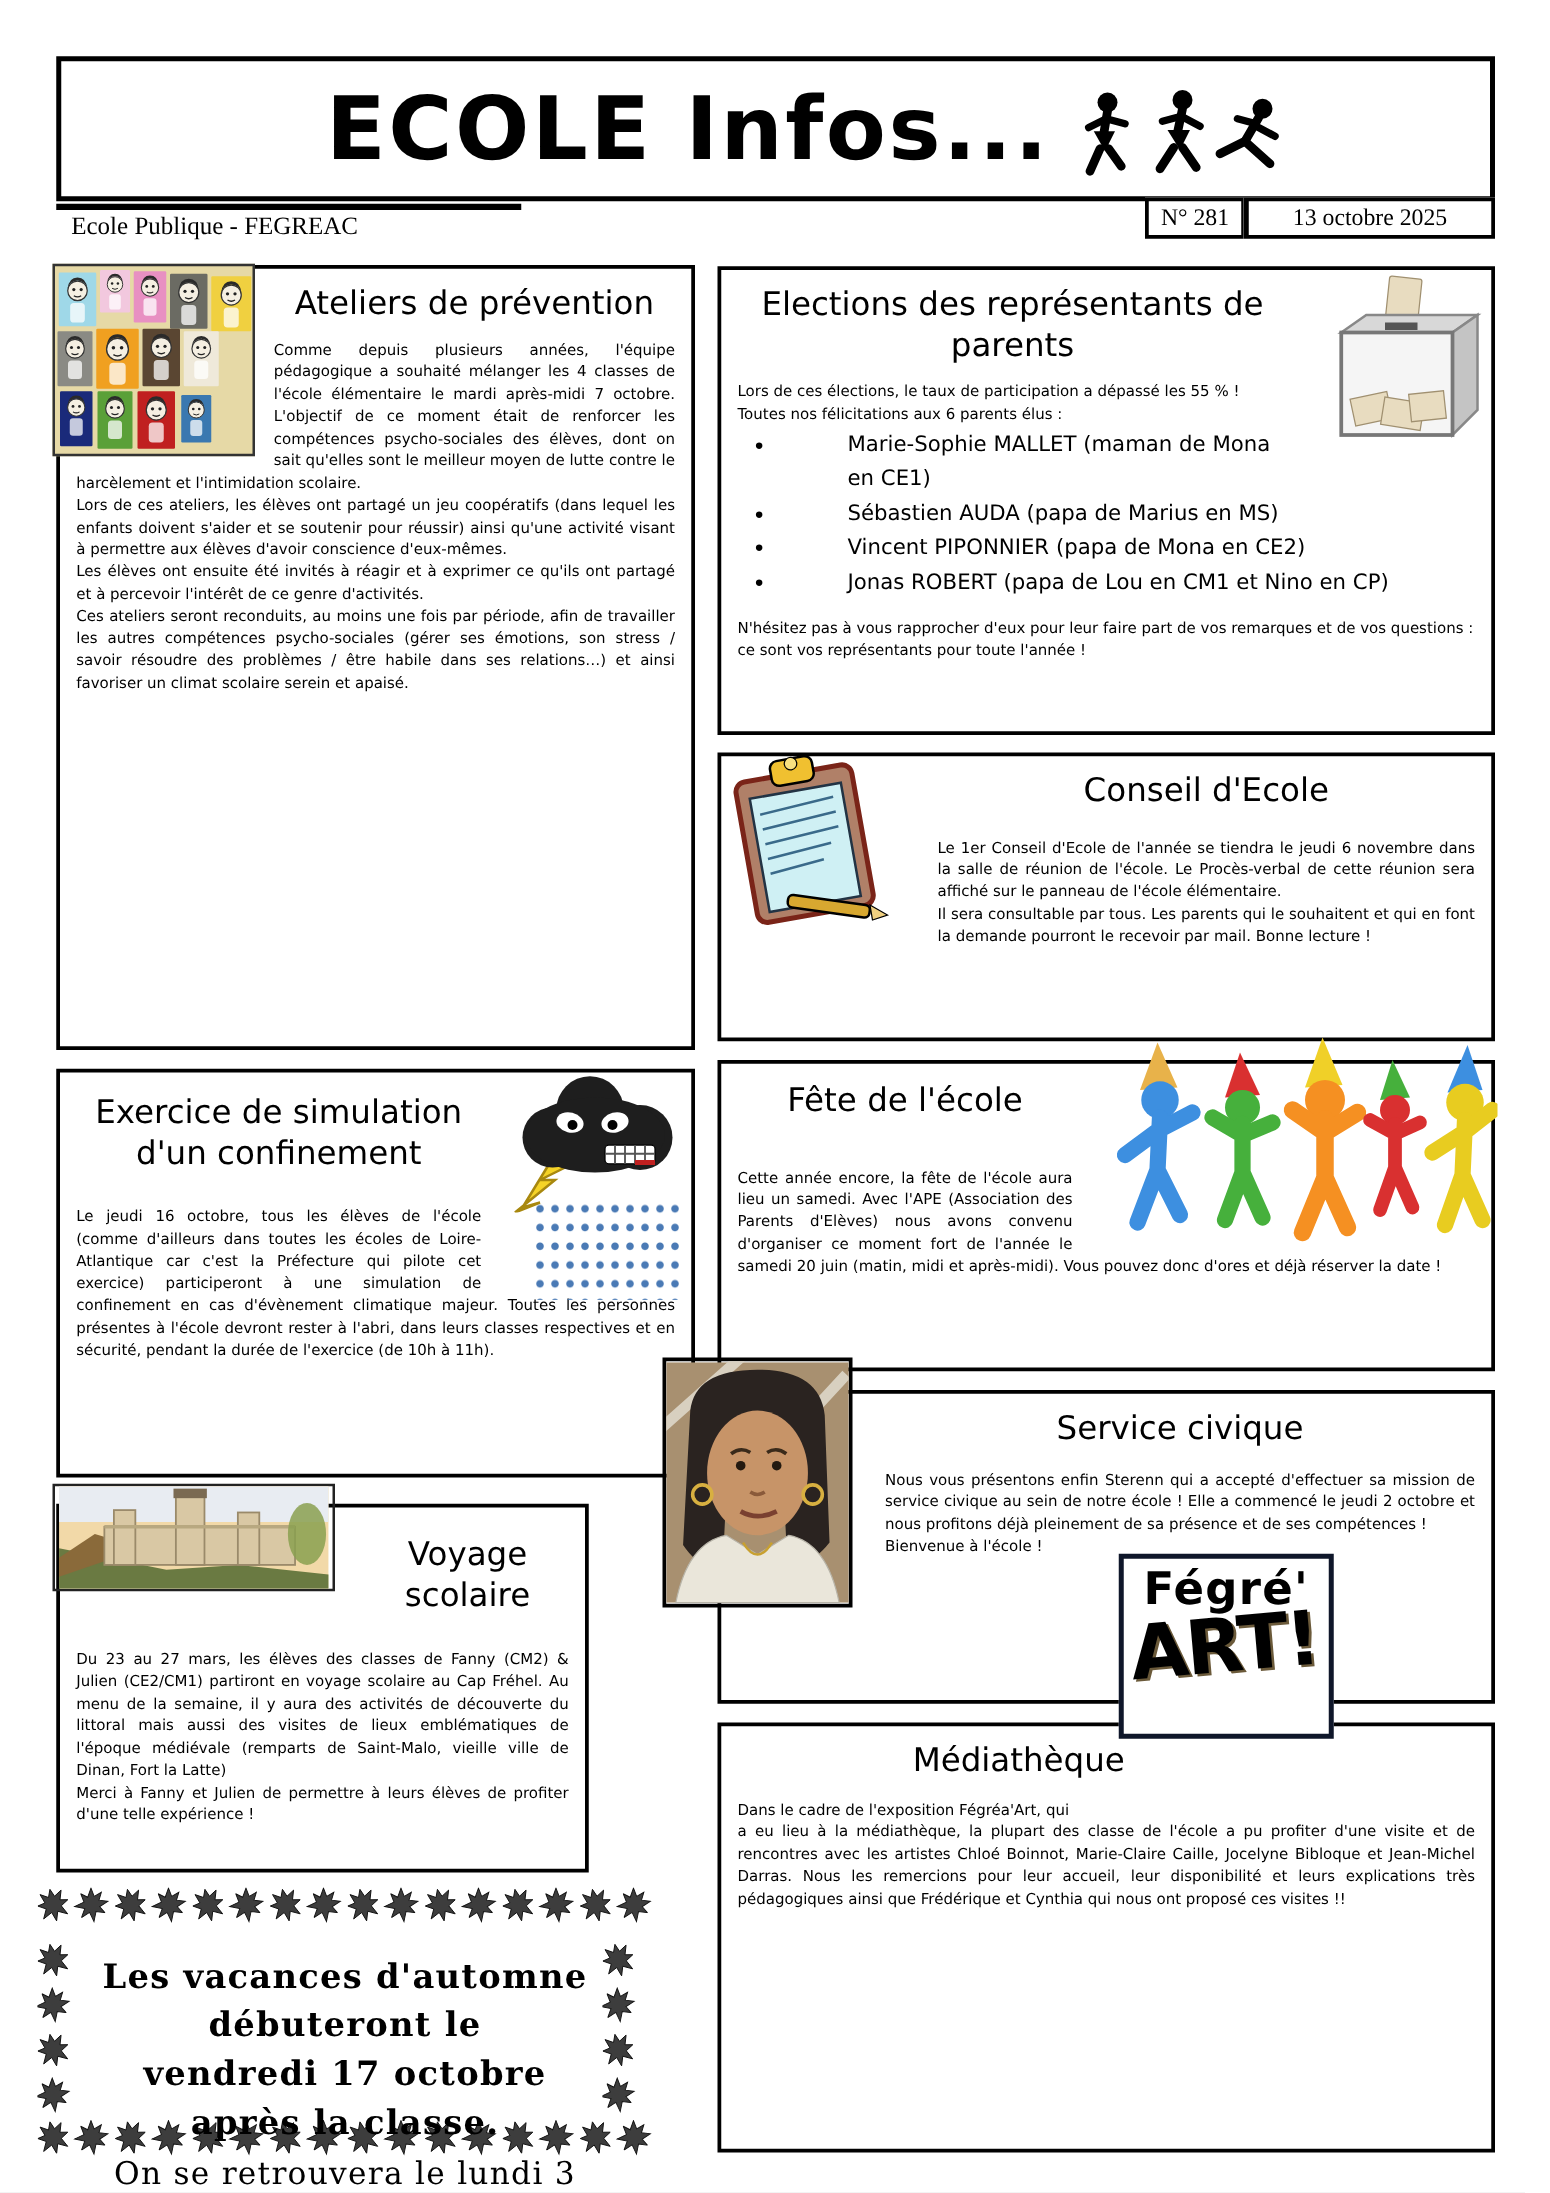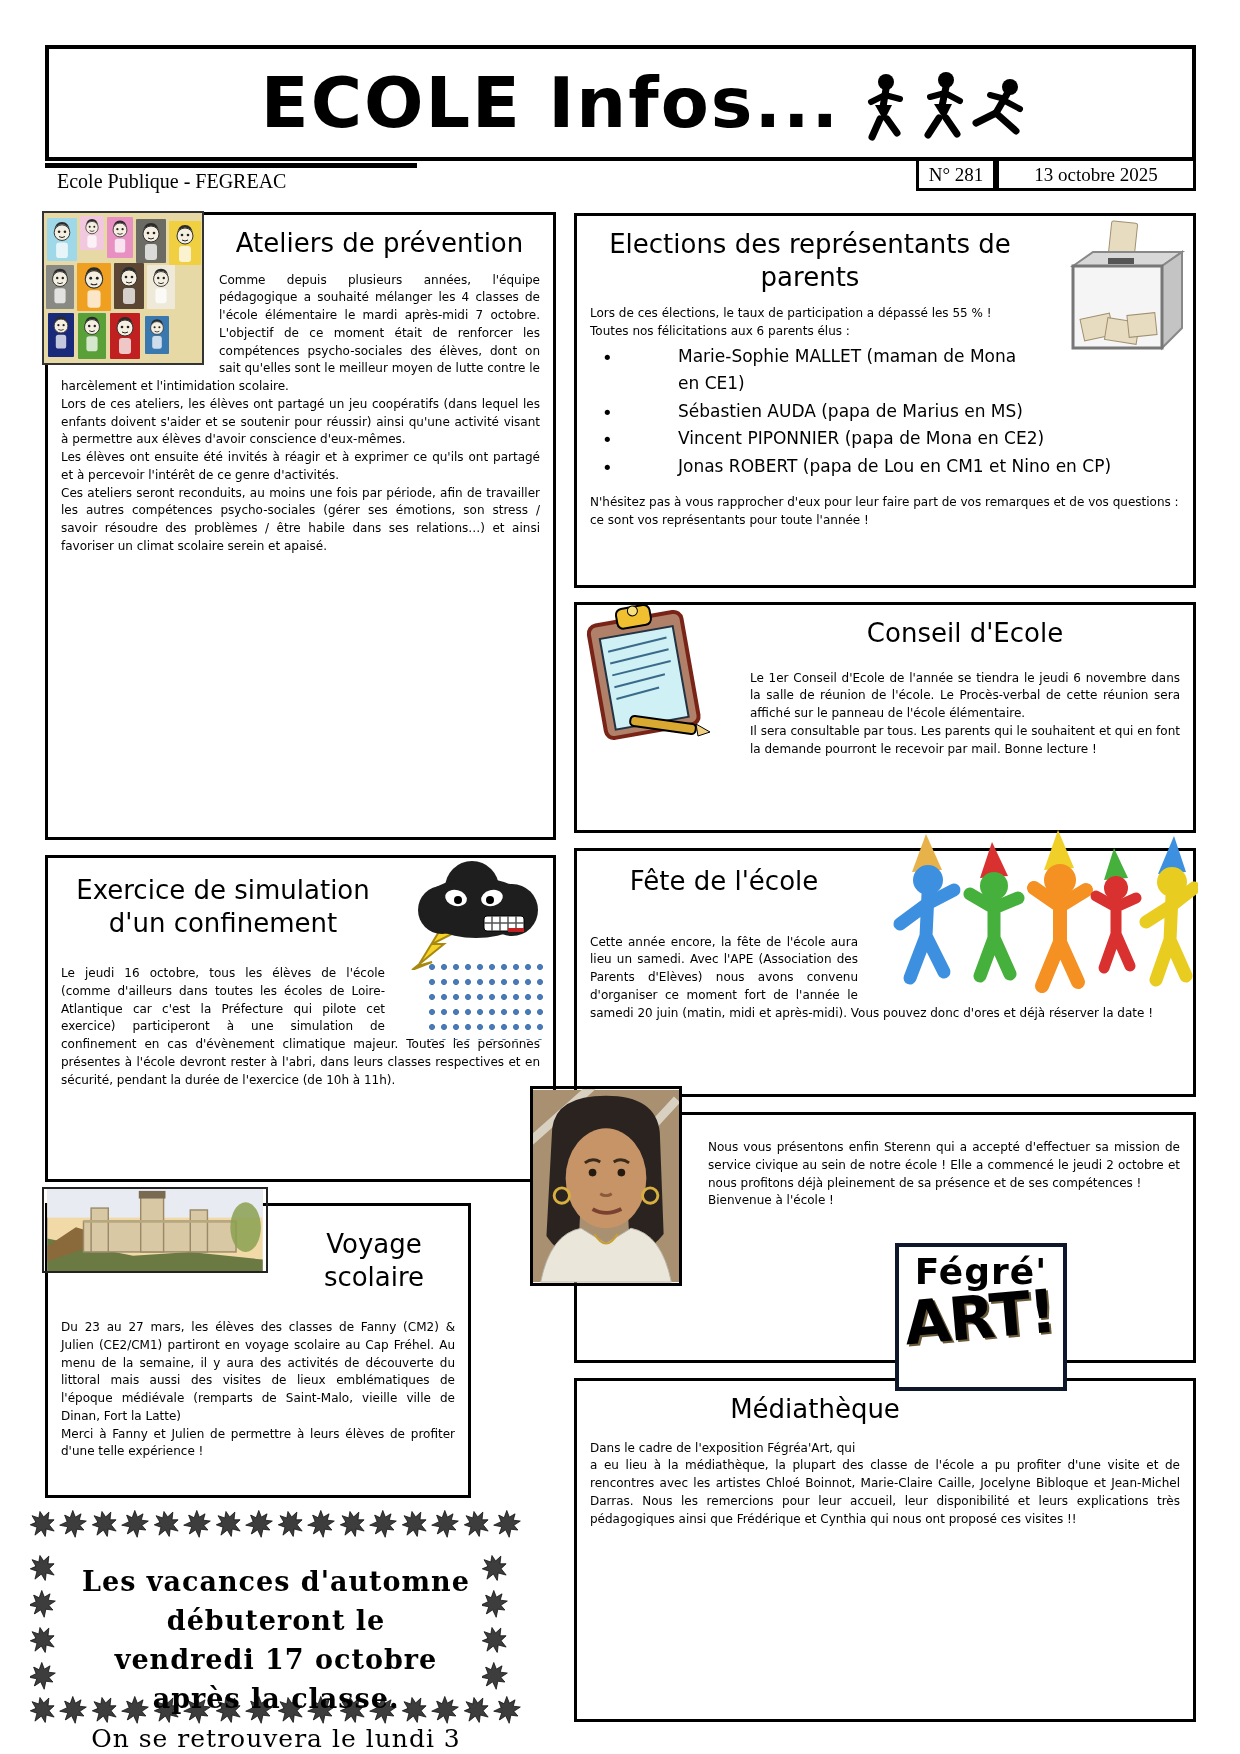--- a/index.html
+++ b/index.html
@@ -538,20 +538,21 @@
       <circle cx="248" cy="60" r="12" fill="#d93030"></circle>
       <path d="M248 71 L248 106 M248 79 L228 68 M248 79 L268 70 M248 106 L236 140 M248 106 L262 138" stroke="#d93030" stroke-width="11" fill="none"></path>
       <polygon points="306,8 290,46 318,44" fill="#3d8fe0"></polygon>
       <circle cx="304" cy="54" r="15" fill="#e8cc20"></circle>
       <path d="M304 68 L302 112 M303 78 L278 94 M303 78 L326 60 M302 112 L288 152 M302 112 L318 148" stroke="#e8cc20" stroke-width="13" fill="none"></path>
     </g>
   </svg>
 
   <div class="abox" style="left:574px; top:1112px; width:622px; height:251px;">
     <div class="float-l" style="width:118px; height:162px;"></div>
+    <h2 class="atitle" style="margin-top:4px;">Service civique</h2>
     <p class="body" style="margin-top:16px;">Nous vous présentons enfin Sterenn qui a accepté d'effectuer sa mission de service civique au sein de notre école ! Elle a commencé le jeudi 2 octobre et nous profitons déjà pleinement de sa présence et de ses compétences !</p>
     <p class="body left">Bienvenue à l'école !</p>
   </div>
   <svg class="img-frame" style="left:530px; top:1086px; border:3px solid #000;" width="152" height="200" viewBox="0 0 152 200">
     <rect width="152" height="200" fill="#a89070"></rect>
     <path d="M-10 60 L80 -20 M30 140 L150 10" stroke="#d8d0c0" stroke-width="9"></path>
     <path d="M20 40 Q24 6 76 6 Q128 6 132 44 L136 150 Q112 180 100 150 L96 70 L52 70 L48 150 Q36 184 14 152 Z" fill="#2a2320"></path>
     <ellipse cx="76" cy="92" rx="42" ry="52" fill="#c79468"></ellipse>
     <path d="M54 76 Q62 70 70 75 M84 75 Q92 70 100 76" stroke="#3a2a1a" stroke-width="3" fill="none"></path>
     <circle cx="62" cy="86" r="4" fill="#241a10"></circle>

